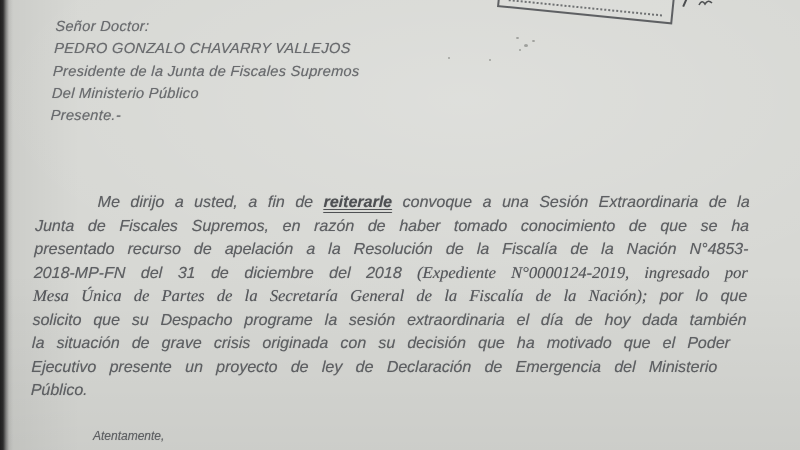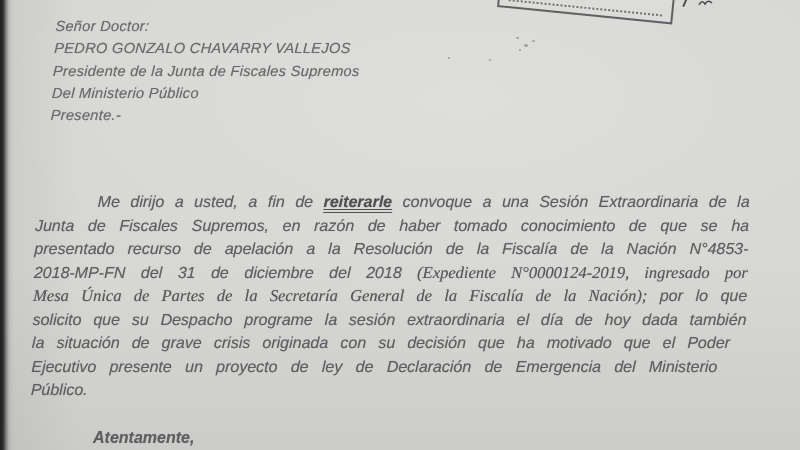--- a/index.html
+++ b/index.html
@@ -72,21 +72,21 @@
   .bline.w8 { width:686px; }
   .bline.last { text-align-last:left; }
   .emph {
     font-weight:700; color:#4e5053;
     text-decoration-line: underline; text-decoration-style: double;
     text-underline-offset: 2px;
   }
   .serif { font-family:"Liberation Serif", serif; color:#54565a; font-size:16.5px; }
   .closing {
     position:absolute; left:93px; top:429px;
-    font-size:16px; color:#5d5f62;font-weight:bold;
+    font-size:12px; color:#5d5f62;
   }
 </style>
 </head>
 <body>
 
 <div id="photo">
 
   <div class="vignette"></div>
 
   <div class="stamp">

